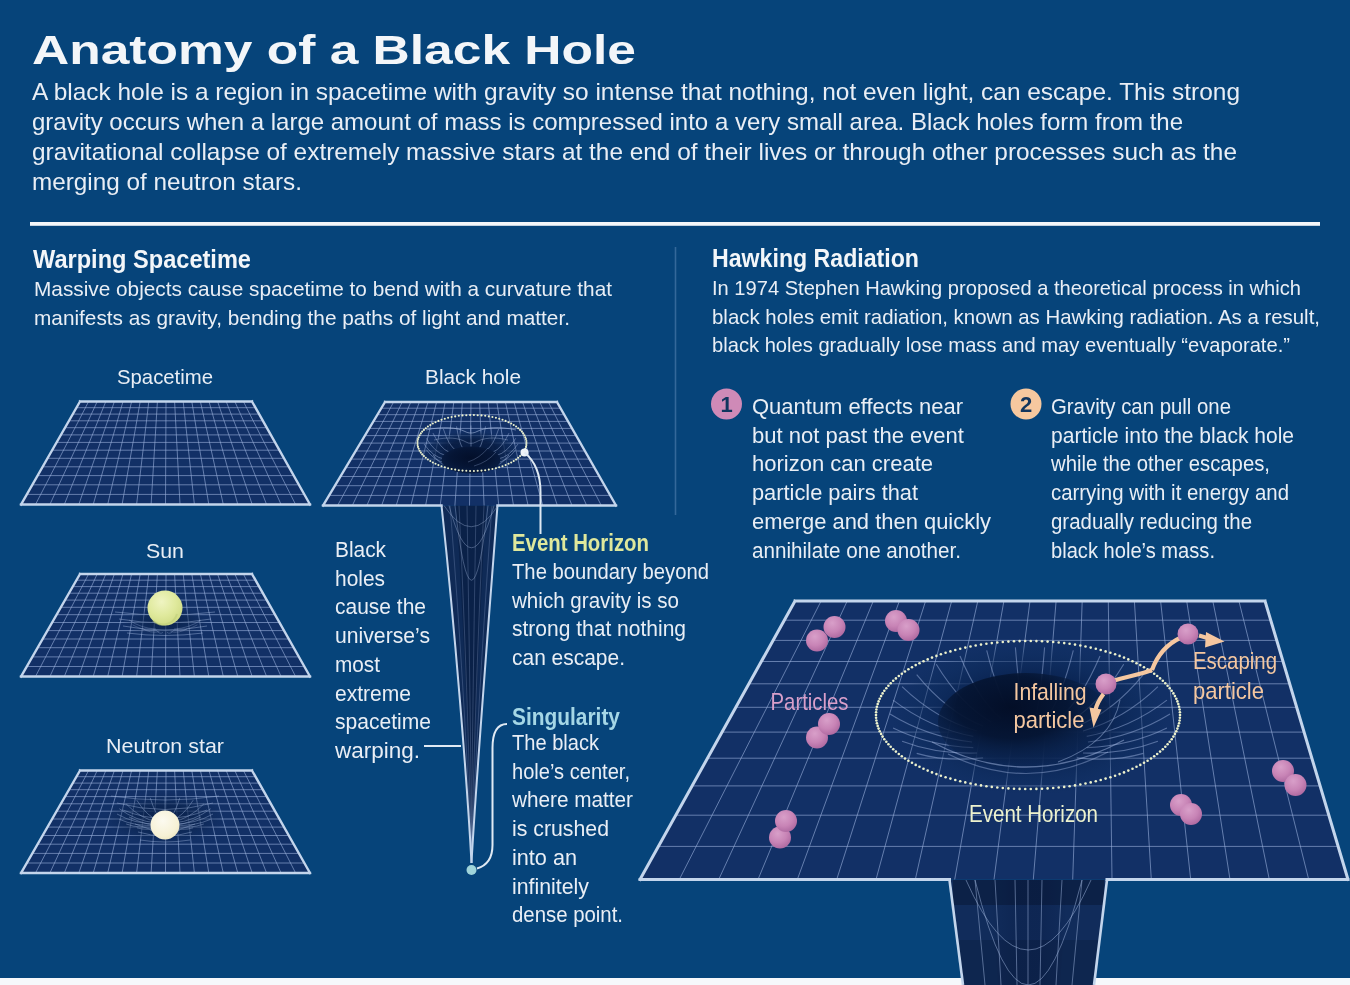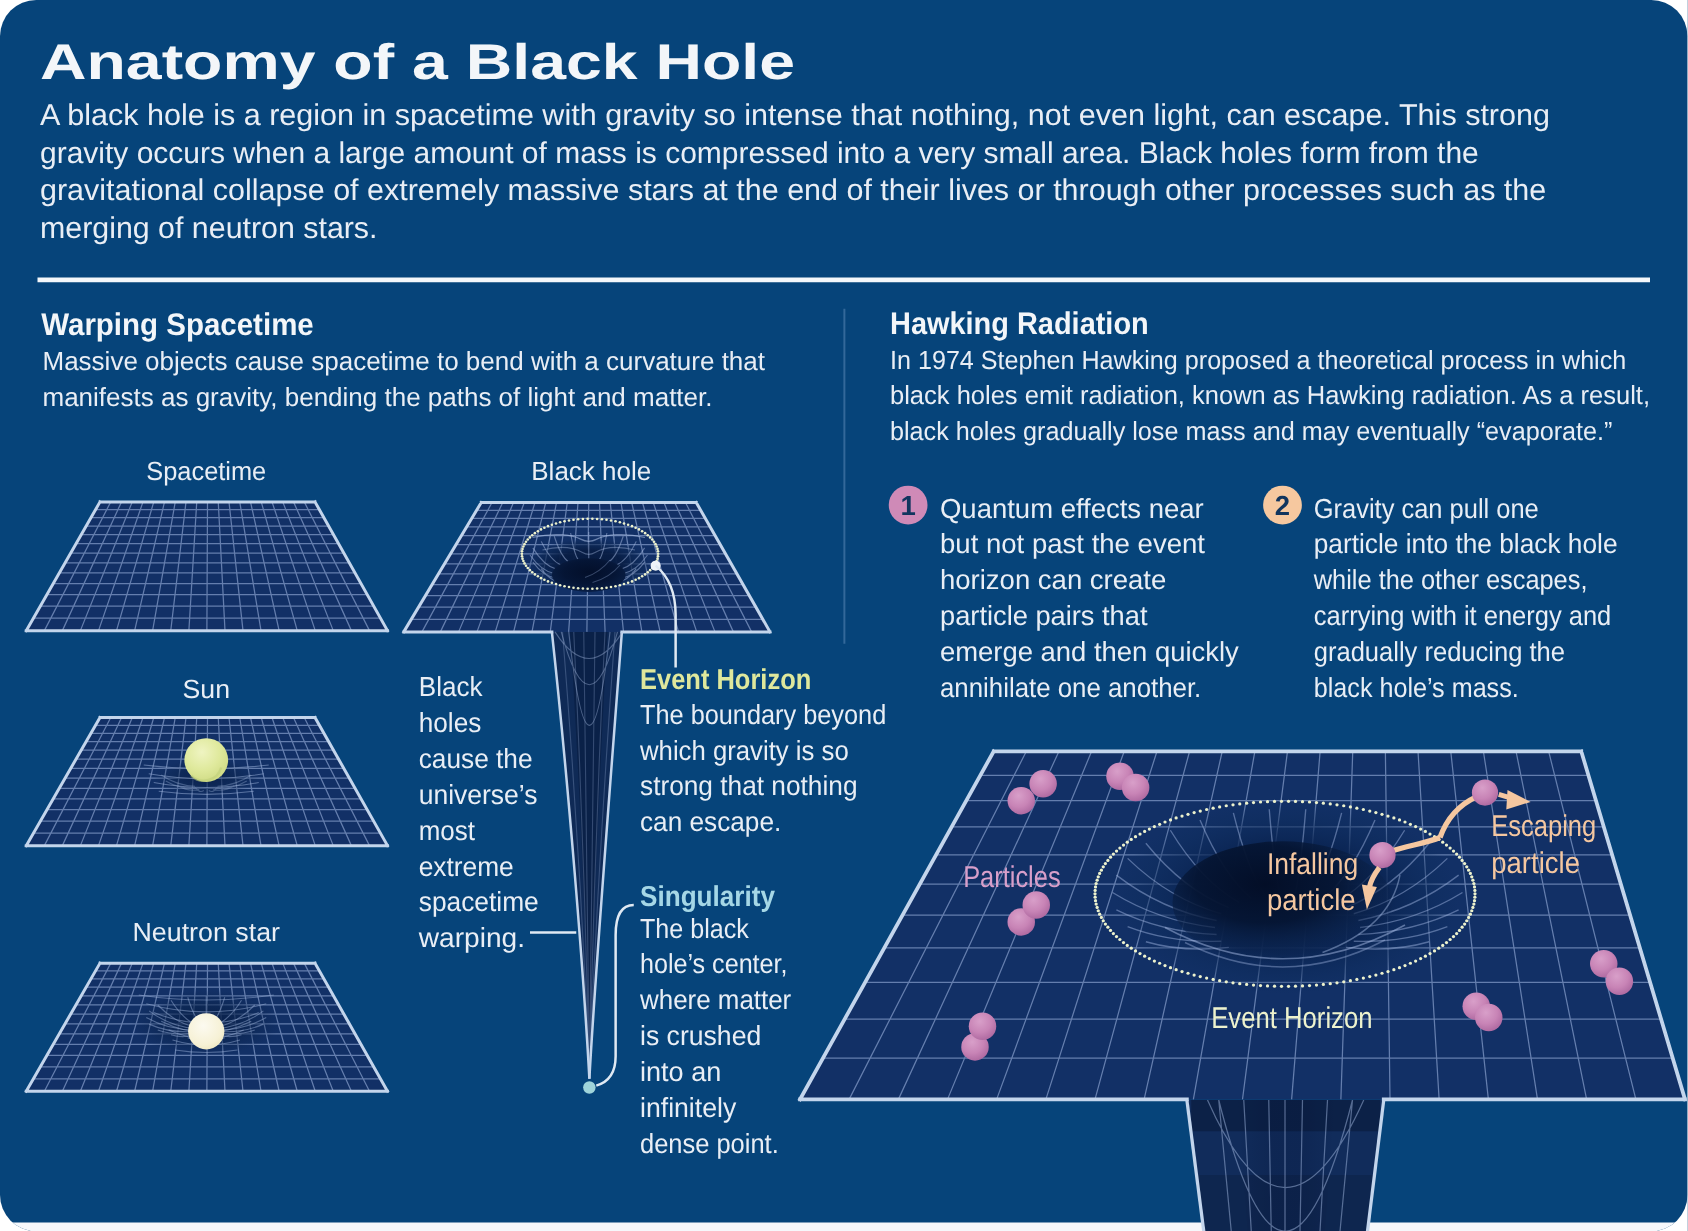--- a/index.html
+++ b/index.html
@@ -1,14 +1,14 @@
 <!DOCTYPE html>
 <html><head><meta charset="utf-8"><style>
 html,body{margin:0;padding:0;background:#fff;}
-#wrap{width:1350px;height:985px;position:relative;overflow:hidden;border-radius:29px;}
+#wrap{width:1350px;height:985px;position:relative;overflow:hidden;}
 </style></head><body>
 <div id="wrap"><svg xmlns="http://www.w3.org/2000/svg" width="1350" height="985" viewBox="0 0 1350 985" font-family="Liberation Sans, sans-serif">
 <defs>
 <radialGradient id="sun" cx="40%" cy="32%" r="75%">
  <stop offset="0%" stop-color="#eff4c2"></stop>
           <stop offset="55%" stop-color="#dfe99c"></stop>
           <stop offset="100%" stop-color="#cdd981"></stop>
 </radialGradient>
 <radialGradient id="neut" cx="42%" cy="35%" r="75%">
  <stop offset="0%" stop-color="#fcfaf0"></stop>

